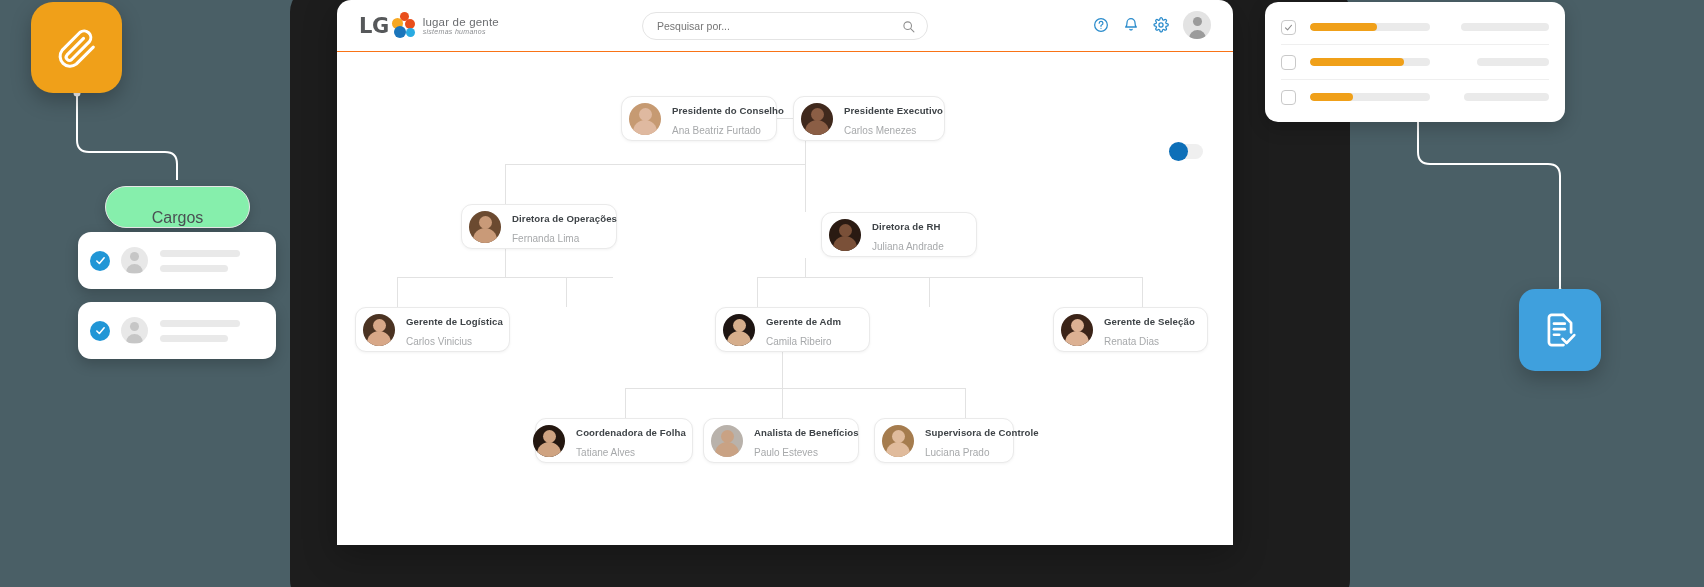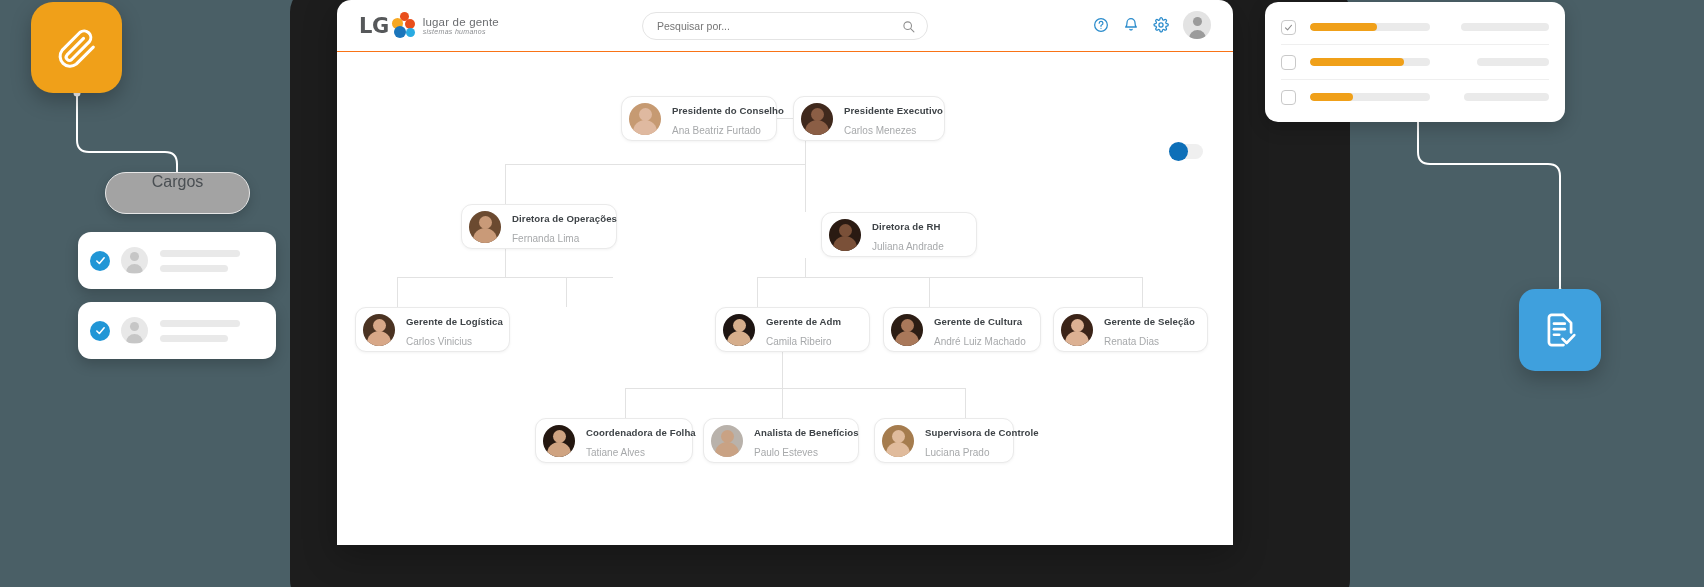--- a/index.html
+++ b/index.html
@@ -121,24 +121,24 @@
 
   
   .clip-tile {
     position: absolute; left: 31px; top: 2px;
     width: 91px; height: 91px; border-radius: 22px;
     background: #f0a019;
     display: flex; align-items: center; justify-content: center;
     box-shadow: 0 8px 20px rgba(0,0,0,.25);
   }
   .cargos-pill {
-    position: absolute; left: 105px; top: 172px;
+    position: absolute; left: 105px; top: 186px;
     width: 145px; height: 42px; border-radius: 21px;
-    background: #a3a3a3; border: 1px solid #e7e7e7;
-    display: flex; align-items: flex-start; justify-content: center;
+    background: #86efac; border: 1px solid #e7e7e7;
+    display: flex; align-items: flex-end; justify-content: center;
     box-shadow: 0 4px 12px rgba(0,0,0,.18);
   }
   .cargos-pill span { font-size: 16px; color: #4a4f53; font-weight: 400; }
 
   .person-card {
     position: absolute; left: 78px;
     width: 198px; height: 57px; border-radius: 13px;
     background: #fff;
     display: flex; align-items: center; padding: 0 12px;
     box-shadow: 0 5px 14px rgba(0,0,0,.2);
@@ -349,43 +349,33 @@
         <span class="pic" style="background: rgb(30, 21, 18);">
             <i class="hd" style="background: rgb(214, 174, 140);"></i>
             <i class="bd" style="background: rgb(214, 174, 140);"></i>
           </span>
         <span class="txt">
           <span class="role">Gerente de Adm</span><br>
           <span class="name">Camila Ribeiro</span>
         </span>
       </div>
 
-      <div class="node" style="left:546px; top:255px; width:158px;">
-        <span class="pic" style="background: rgb(44, 29, 20);">
-            <i class="hd" style="background: rgb(169, 120, 90);"></i>
-            <i class="bd" style="background: rgb(169, 120, 90);"></i>
-          </span>
-        <span class="txt">
-          <span class="role">Gerente de Cultura</span><br>
-          <span class="name">André Luiz Machado</span>
-        </span>
-      </div>
 
       <div class="node" style="left:716px; top:255px; width:155px;">
         <span class="pic" style="background: rgb(59, 36, 24);">
             <i class="hd" style="background: rgb(220, 177, 147);"></i>
             <i class="bd" style="background: rgb(220, 177, 147);"></i>
           </span>
         <span class="txt">
           <span class="role">Gerente de Seleção</span><br>
           <span class="name">Renata Dias</span>
         </span>
       </div>
 
-      <div class="node" style="left:198px; top:366px; width:158px;">
+      <div class="node" style="left:198px; top:366px; width:158px;justify-content:center;">
         <span class="pic" style="background: rgb(36, 23, 16);">
             <i class="hd" style="background: rgb(207, 163, 129);"></i>
             <i class="bd" style="background: rgb(207, 163, 129);"></i>
           </span>
         <span class="txt">
           <span class="role">Coordenadora de Folha</span><br>
           <span class="name">Tatiane Alves</span>
         </span>
       </div>
 

